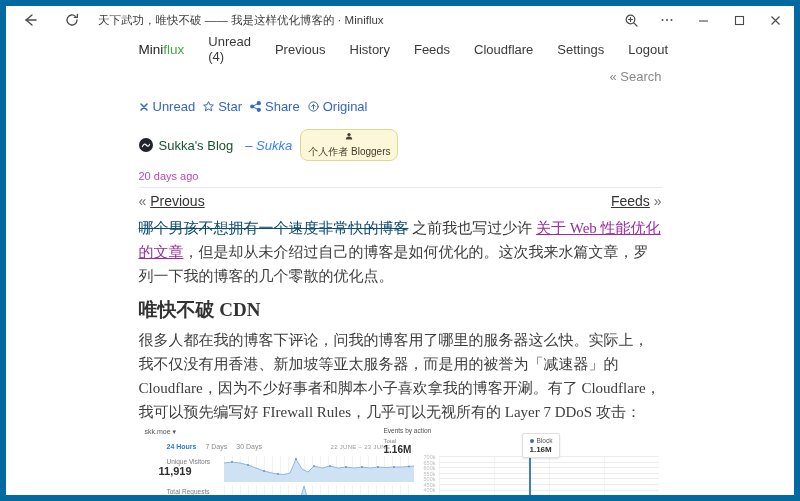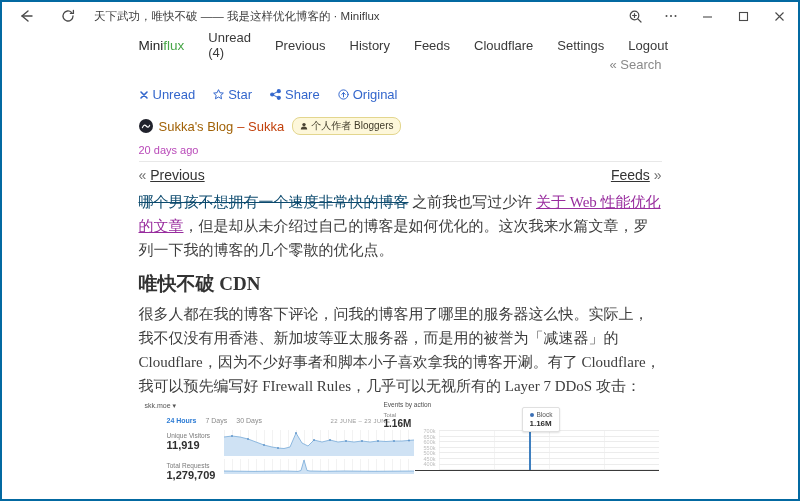--- a/index.html
+++ b/index.html
@@ -1,50 +1,50 @@
 <!DOCTYPE html>
 <html><head>
 <meta charset="utf-8">
 <style>
   * { margin:0; padding:0; box-sizing:border-box; }
   html,body { width:800px; height:501px; background:#f3f3f3; font-family:"Liberation Sans","DejaVu Sans",sans-serif; }
-  .window { width:800px; height:501px; background:#fff; border:2px solid #0369a1; overflow:hidden; position:relative; }
+  .window { width:800px; height:501px; background:#fff; border:6px solid #0369a1; overflow:hidden; position:relative; }
 
   
   .titlebar { height:28px; display:flex; align-items:center; padding:0 8px 0 12px; background:#fff; }
   .tb-icon { display:inline-flex; align-items:center; justify-content:center; width:24px; height:24px; color:#4a4a4a; }
   .tb-icon svg { display:block; }
   .tb-title { font-size:11.5px; color:#3c3c3c; margin-left:14px; white-space:nowrap; }
   .tb-right { margin-left:auto; display:flex; align-items:center; gap:14px; }
   .tb-right .tb-icon { width:22px; }
 
   
   .page { padding-top:7px; }
   .container { width:523px; margin:0 auto; }
 
   .nav { height:16px; display:flex; align-items:center; gap:24px; font-size:13px; color:#3a3a3a; }
   .nav a { text-decoration:none; color:#3a3a3a; }
   .brand { font-size:13.5px; }
   .brand .b1 { color:#1f1f1f; }
   .brand .b2 { color:#48a648; }
 
-  .search-row { height:16px; margin-top:4px; text-align:right; font-size:13px; color:#8a8a8a; }
+  .search-row { height:16px; margin-top:12px; text-align:right; font-size:13px; color:#8a8a8a; }
   .search-row a { color:#8a8a8a; text-decoration:none; }
 
   h1.entry-title { margin-top:4px; font-size:23px; line-height:28px; font-weight:bold; color:#2e2e2e; letter-spacing:0.5px; }
 
-  .actions { margin-top:14px; display:flex; align-items:center; gap:18px; font-size:13px; }
+  .actions { margin-top:14px; display:flex; align-items:center; gap:8px; font-size:13px; }
   .actions a { color:#36c; text-decoration:none; display:inline-flex; align-items:center; gap:4px; }
   .actions svg { display:block; }
 
   .author { margin-top:15px; display:flex; align-items:center; font-size:13px; color:#4a4a4a; }
   .avatar { width:14px; height:14px; margin-right:6px; }
-  .feed-name { color:#a16207; text-decoration:none; }
-  .author-em { color:#c2410c; margin-left:4px; }
-  .badge { margin-left:8px; display:inline-flex; align-items:center; gap:3px; background:#fdf7da; border:1px solid #e3d68e; border-radius:8px; padding:1px 7px; font-size:10px; color:#3f3a28; text-decoration:none; }
+  .feed-name { color:#14532d; text-decoration:none; }
+  .author-em { font-style:italic; color:#3b82f6; margin-left:12px; }
+  .badge { margin-left:8px; display:inline-flex; align-items:center; gap:3px; background:#fdf7da; border:1px solid #e3d68e; border-radius:8px; padding:1px 7px; font-size:10px; color:#3f3a28; text-decoration:none;flex-direction:column; }
 
   .date { margin-top:9px; font-size:11px; color:#b94ab9; }
 
   hr.sep { margin-top:5px; border:none; border-top:1px solid #e8e8e8; }
 
   .pager { margin-top:5px; display:flex; justify-content:space-between; font-size:14px; color:#707070; }
   .pager a { color:#333; text-decoration:underline; }
   .arrow { color:#707070; }
 
   .body-text { font-family:"Liberation Serif","DejaVu Serif",serif; font-size:15px; line-height:24px; color:#3d3d3d; }
@@ -229,21 +229,21 @@
         <div class="abs ss-domain"><span>skk.moe</span> <span>▾</span></div>
 
         <div class="abs ss-tabs">
           <span class="ss-tab active">24 Hours</span>
           <span class="ss-tab">7 Days</span>
           <span class="ss-tab">30 Days</span>
         </div>
         <div class="abs ss-range">22 JUNE – 23 JUNE</div>
 
         <div class="abs ss-mlabel" style="left:28px; top:32px;">Unique Visitors</div>
-        <div class="abs ss-mvalue" style="left:28px; top:39px;">11,919</div>
+        <div class="abs ss-mvalue" style="left:20px; top:39px;">11,919</div>
 
         <div class="abs ss-grid" style="left:85px; top:30px; width:190px; height:26px;">
           <svg width="190" height="26" viewBox="0 0 190 26">
             <path d="M0,7 L8,6 L16,7 L24,9 L32,12 L40,15 L48,17 L54,18 L60,18.5 L66,17 L72,3 L78,13 L84,16 L90,10 L98,12 L106,10 L114,12 L122,11 L130,12 L138,11 L146,12 L154,11 L162,11.5 L170,11 L178,11 L190,10 L190,26 L0,26 Z" fill="#cfe2f4"></path>
             <path d="M0,7 L8,6 L16,7 L24,9 L32,12 L40,15 L48,17 L54,18 L60,18.5 L66,17 L72,3 L78,13 L84,16 L90,10 L98,12 L106,10 L114,12 L122,11 L130,12 L138,11 L146,12 L154,11 L162,11.5 L170,11 L178,11 L190,10" fill="none" stroke="#76a9d8" stroke-width="0.8"></path>
             <g fill="#5b93c9">
                 <circle cx="8" cy="6" r="0.9"></circle>
                 <circle cx="24" cy="9" r="0.9"></circle>
                 <circle cx="40" cy="15" r="0.9"></circle>
                 <circle cx="54" cy="18" r="0.9"></circle>

